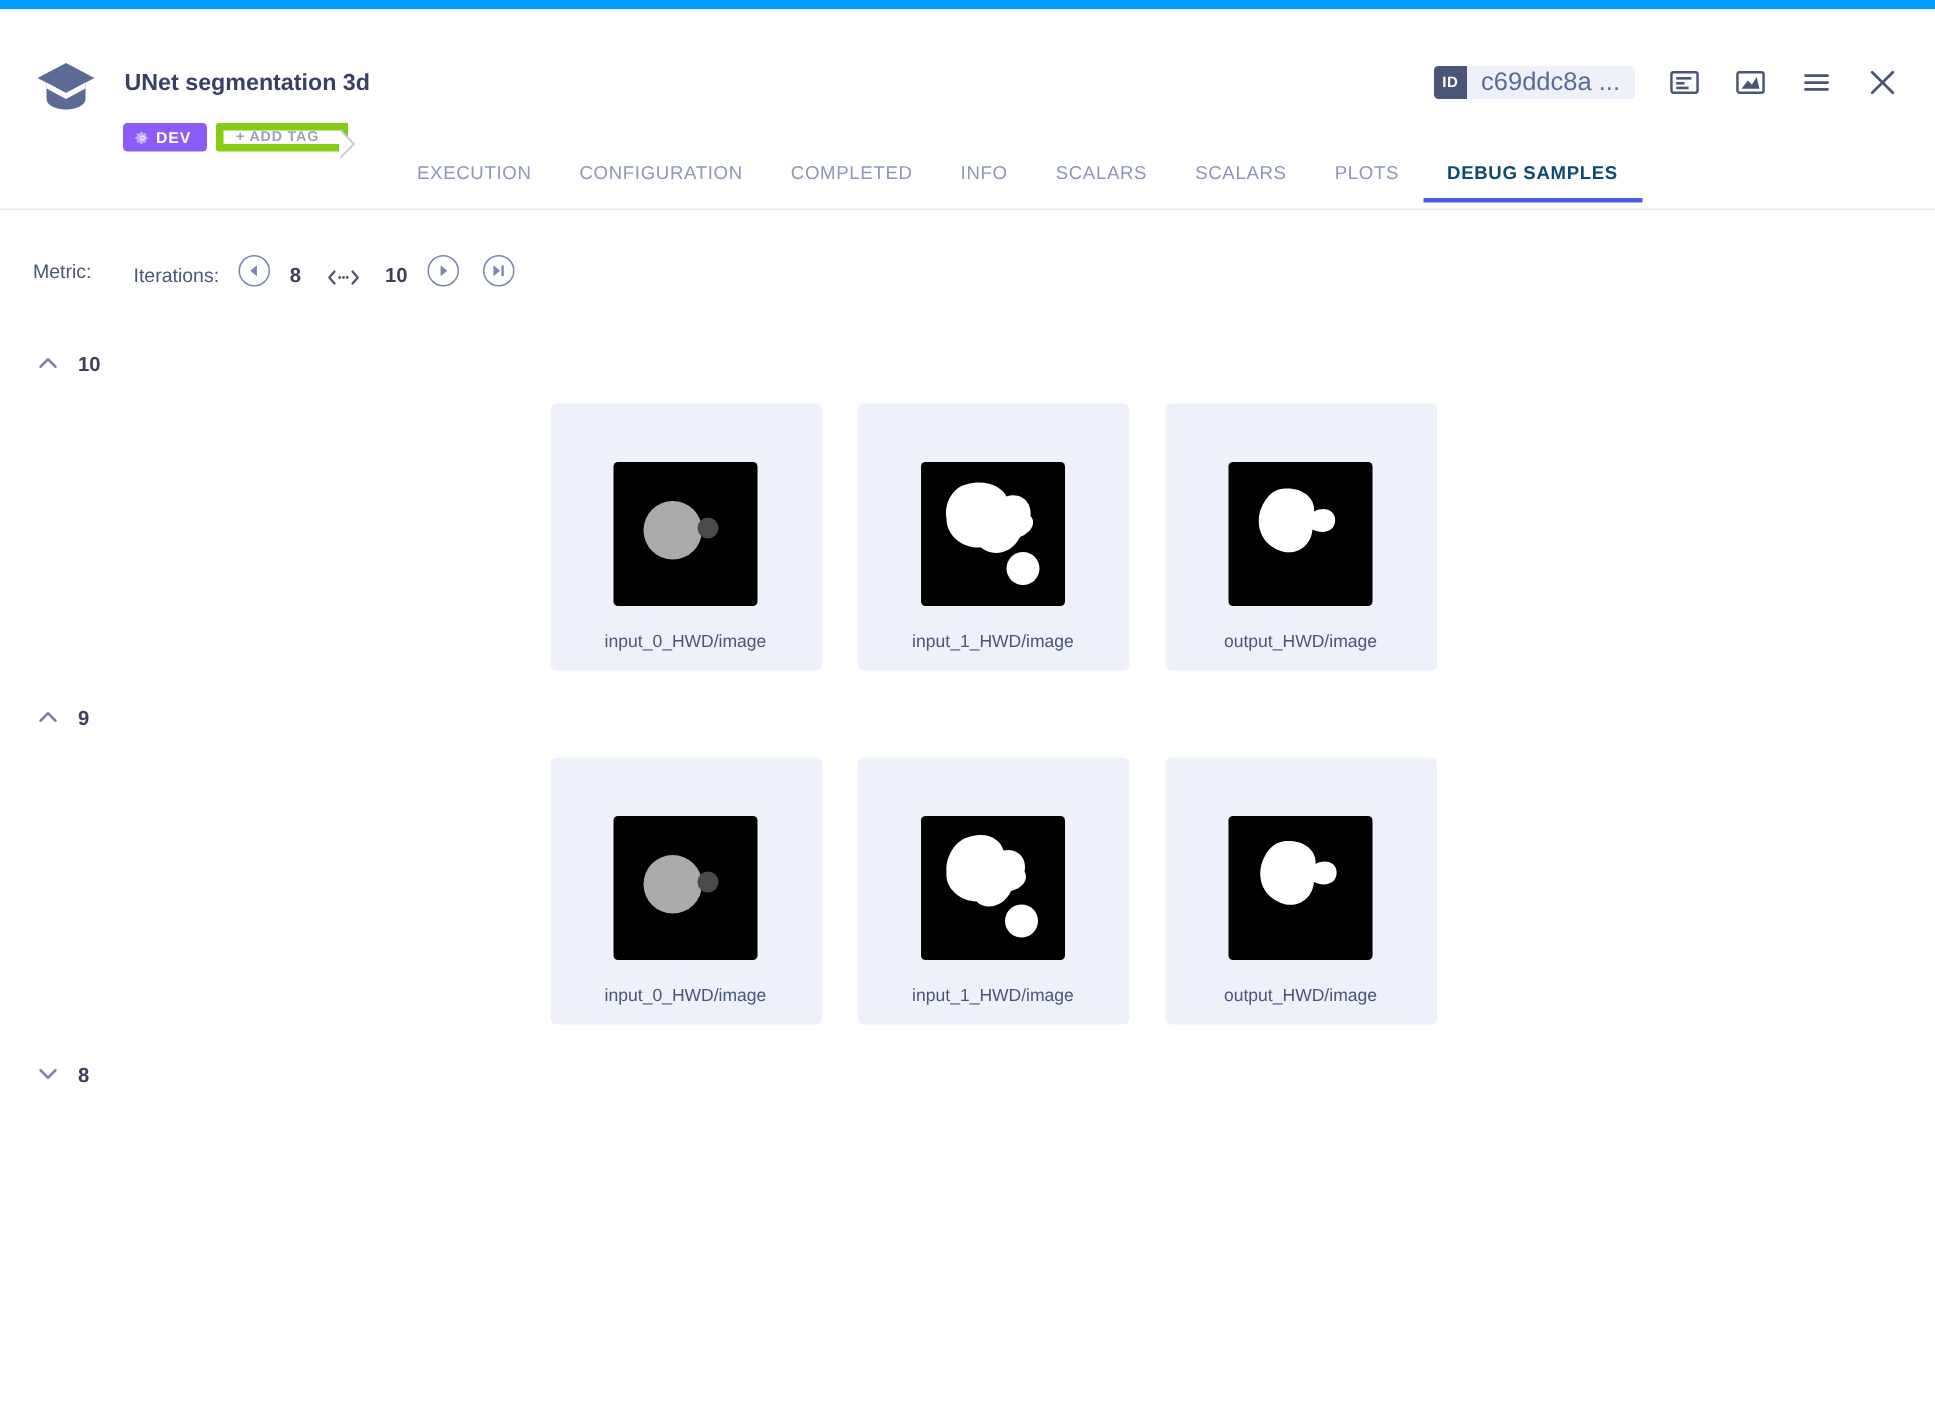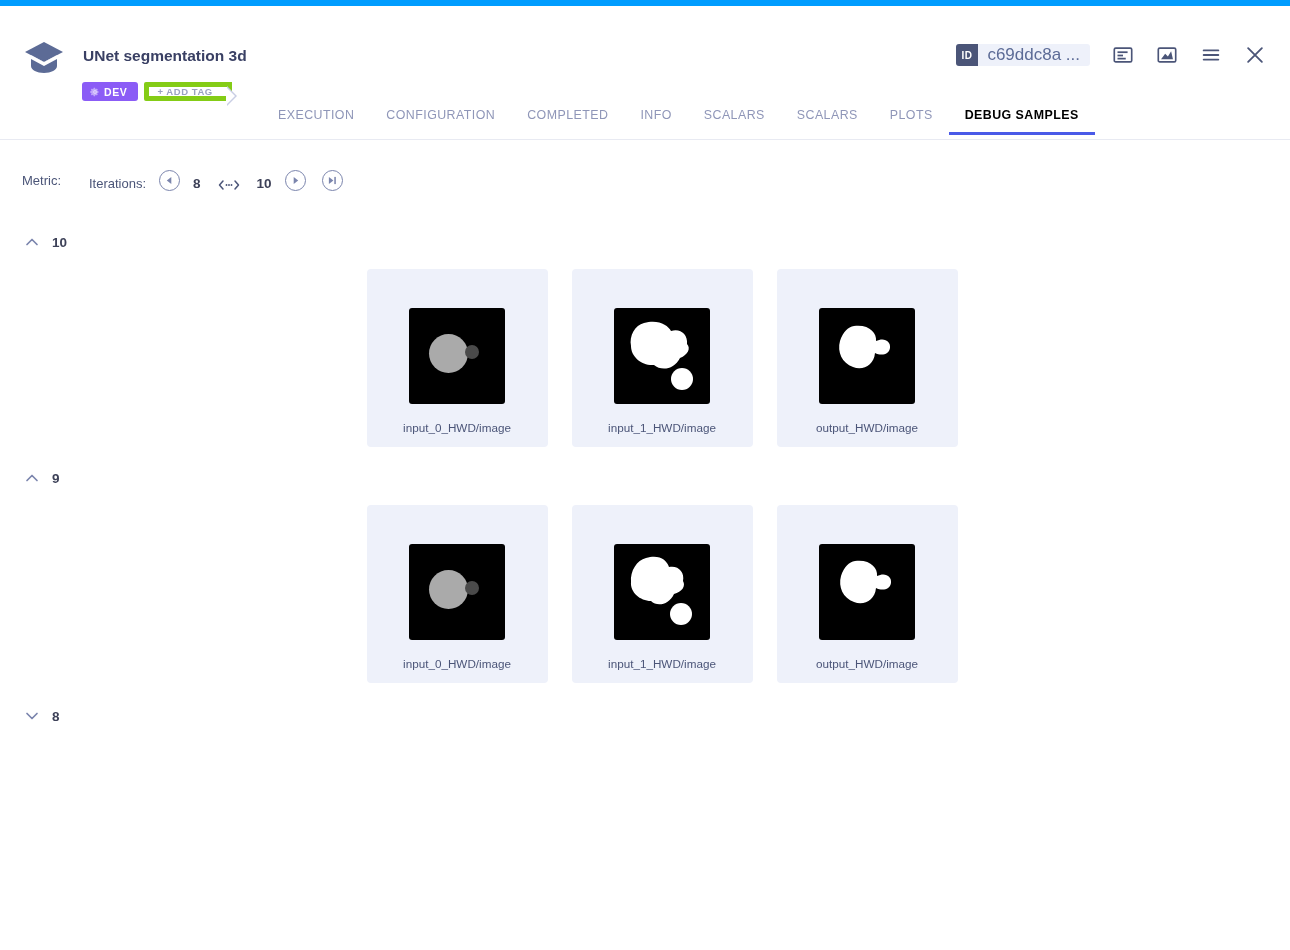--- a/index.html
+++ b/index.html
@@ -113,21 +113,21 @@
     padding-left: 262px;
     gap: 0;
   }
   .tab {
     font-size: 12.4px; letter-spacing: .45px;
     color: #8f96b8;
     padding: 0 16px 13px 16px;
     cursor: pointer; white-space: nowrap;
     position: relative;
   }
-  .tab.active { color: #000000; font-weight: bold; }
+  .tab.active { color: #0c4a6e; font-weight: bold; }
   .tab.active::after {
     content: ""; position: absolute;
     left: 0; right: 0; bottom: 0;
     height: 3px; background: #4a5ae8;
   }
 
   
   .filterbar {
     position: absolute; top: 158px; left: 0;
     width: 1290px; height: 44px;

